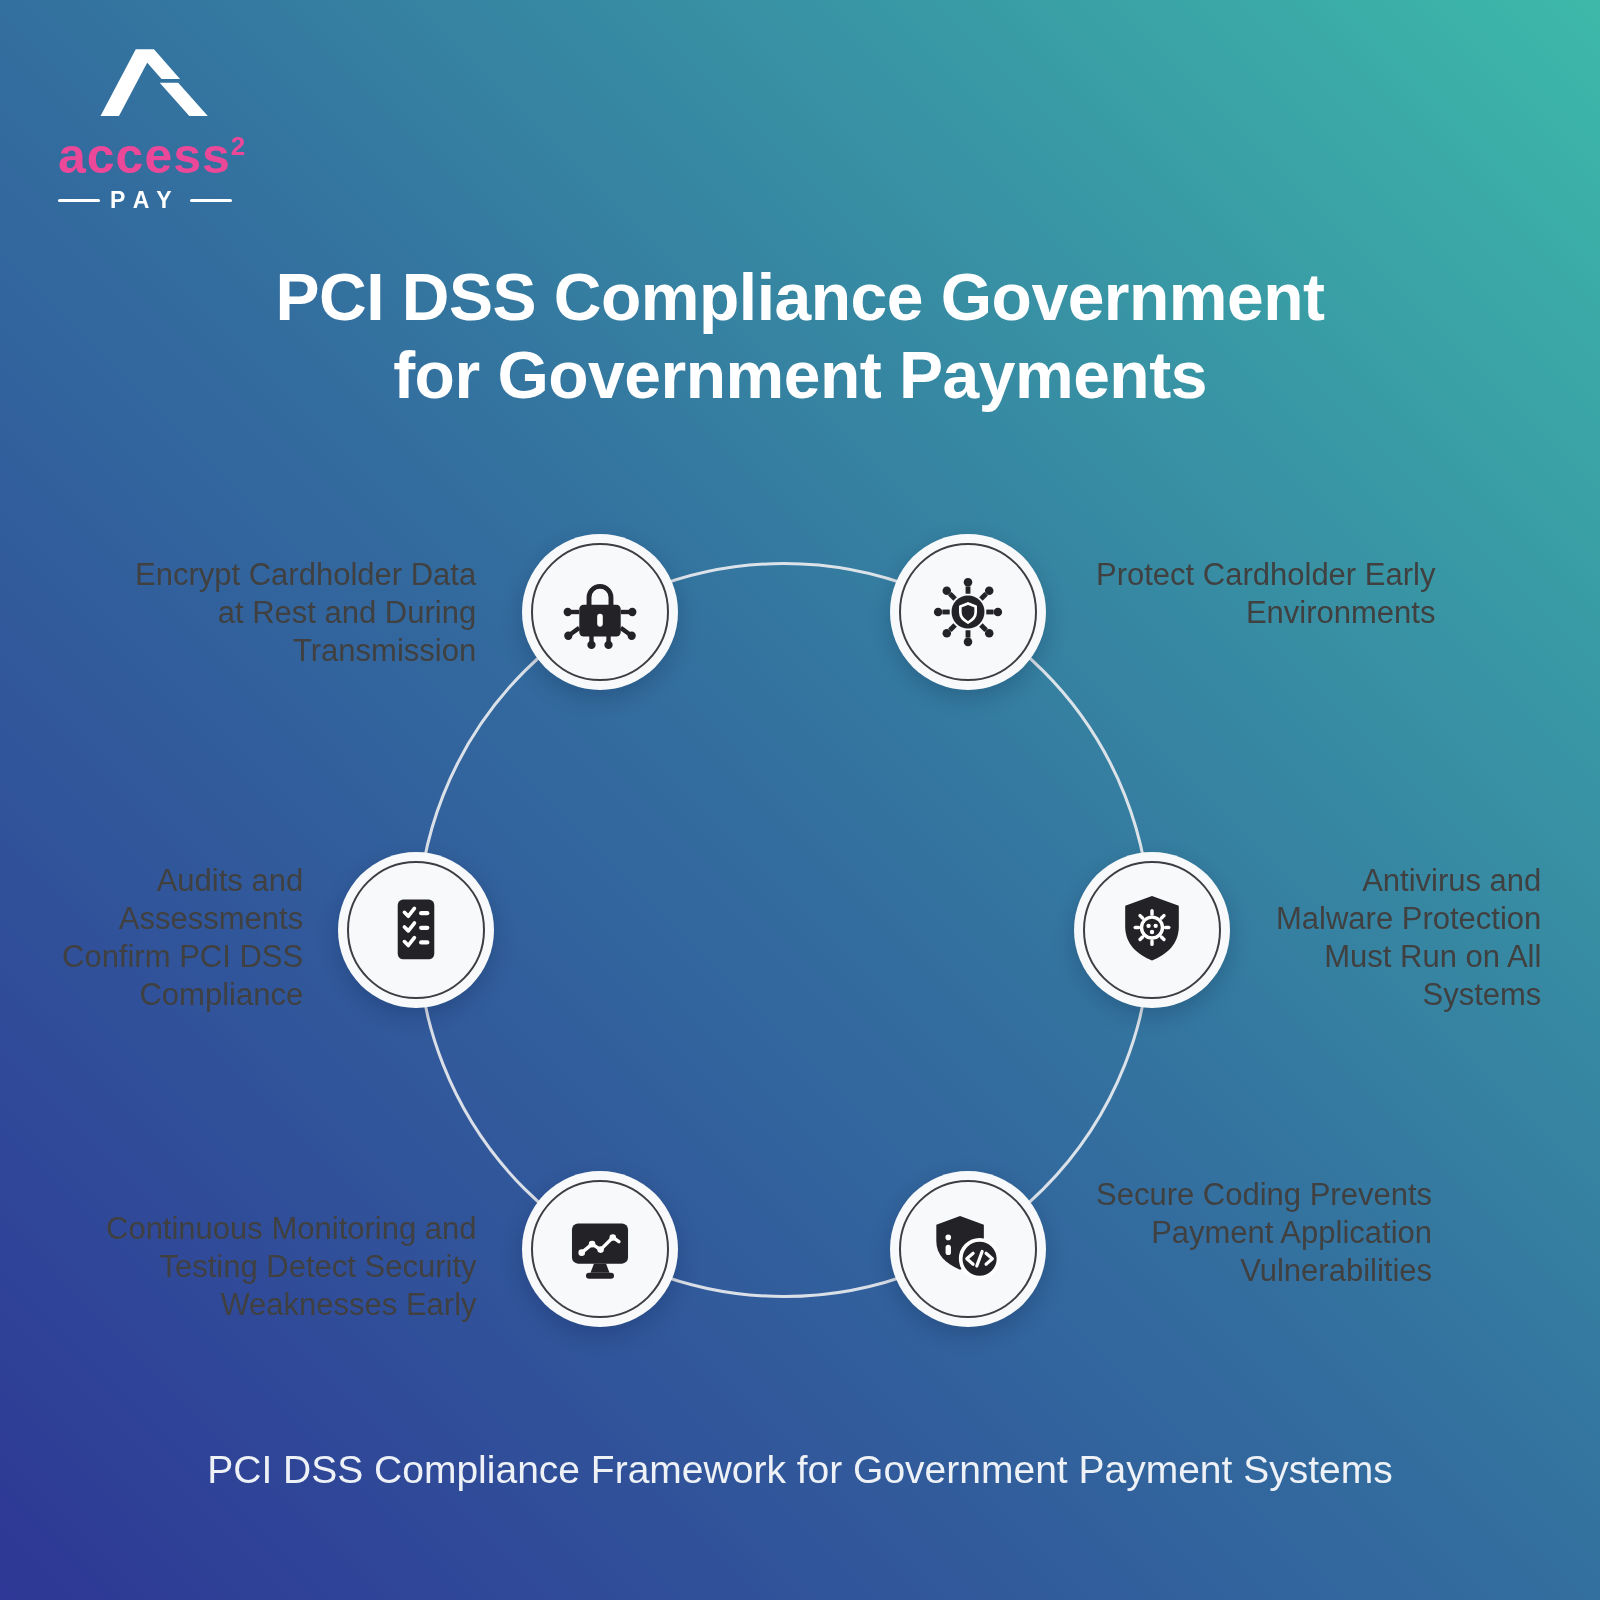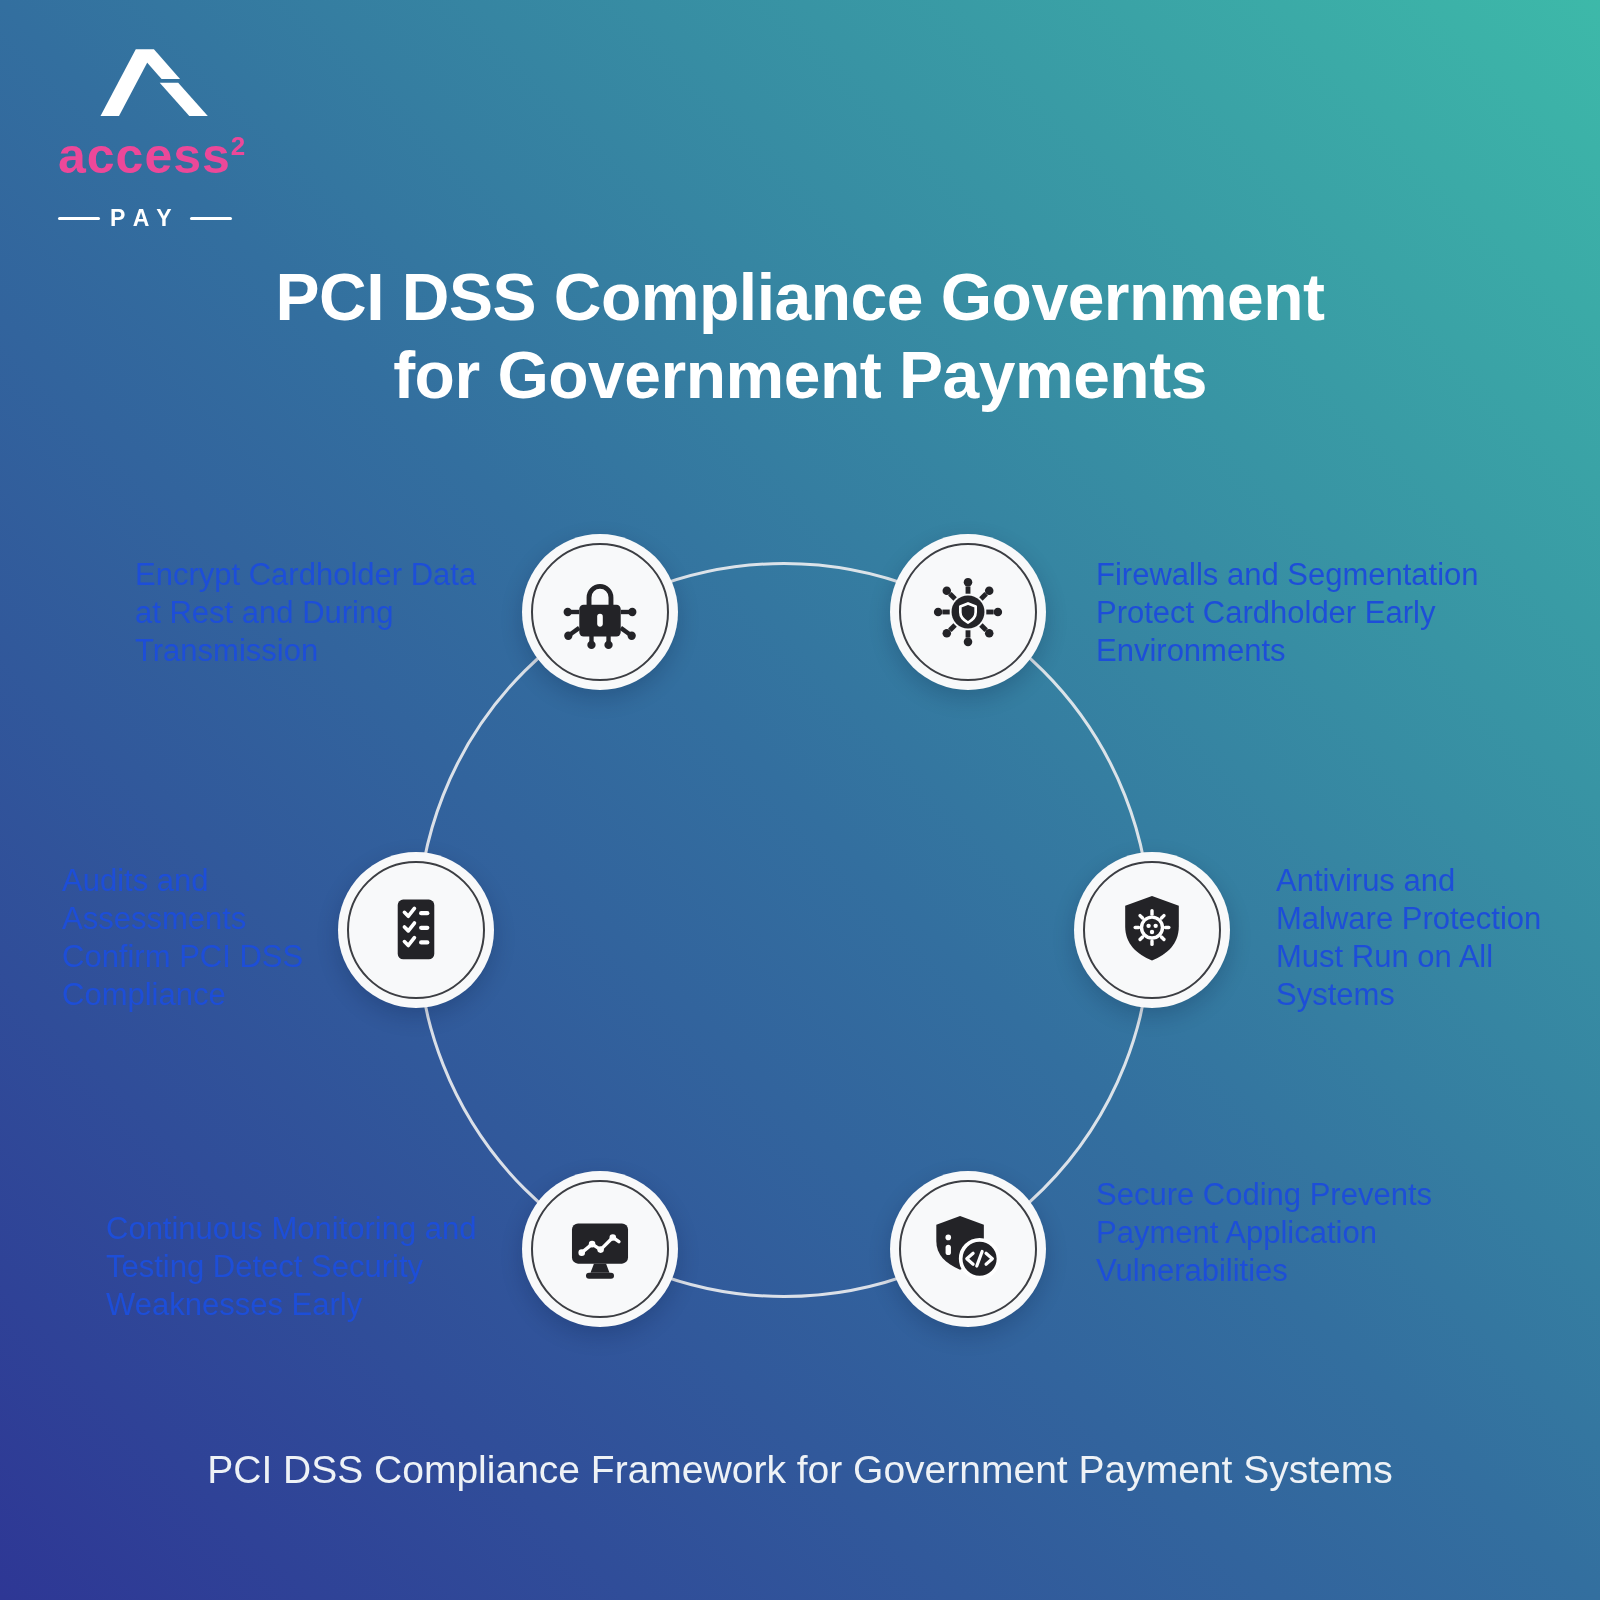--- a/index.html
+++ b/index.html
@@ -10,21 +10,21 @@
     position: relative;
     color: #fff;
   }
   .canvas { position: absolute; inset: 0; }
 
   
   .logo { position: absolute; left: 58px; top: 42px; width: 210px; text-align: left; }
   .logo-mark { display: block; margin-left: 42px; }
   .logo-word { font-size: 50px; font-weight: 700; letter-spacing: 1px; color: #ec4899; line-height: 1; margin-top: 15px; }
   .logo-word sup { font-size: 26px; font-weight: 700; vertical-align: 18px; }
-  .logo-sub { display: flex; align-items: center; gap: 10px; margin-top: 24px; }
+  .logo-sub { display: flex; align-items: center; gap: 10px; margin-top: 6px; }
   .logo-sub .dash { display: inline-block; width: 42px; height: 3px; background: #fff; border-radius: 2px; }
   .logo-sub .pay { font-size: 23px; font-weight: 700; letter-spacing: 9px; color: #fff; }
 
   
   .title { position: absolute; left: 0; right: 0; top: 258px; text-align: center;
            font-size: 66px; font-weight: 700; line-height: 78px; letter-spacing: -0.5px; color: #ffffff; }
   .title span { display: block; }
 
   
   .ring { position: absolute; left: 416px; top: 562px; width: 736px; height: 736px;
@@ -37,21 +37,21 @@
   .node::before { content: ""; position: absolute; inset: 9px; border: 2px solid #3c3e43; border-radius: 50%; }
   .node svg { position: relative; }
   .node-encrypt    { left: 522px;  top: 534px; }
   .node-firewalls  { left: 890px;  top: 534px; }
   .node-antivirus  { left: 1074px; top: 852px; }
   .node-secure     { left: 890px;  top: 1171px; }
   .node-monitoring { left: 522px;  top: 1171px; }
   .node-audits     { left: 338px;  top: 852px; }
 
   
-  .label { position: absolute; font-size: 31px; line-height: 38px; color: #1d4ed8; font-weight: 400; }
+  .label { position: absolute; font-size: 31px; line-height: 38px; color: #404040; font-weight: 400; text-align: right; }
   .label span { display: block; }
   .label-encrypt    { left: 135px;  top: 556px; }
   .label-firewalls  { left: 1096px; top: 556px; }
   .label-antivirus  { left: 1276px; top: 862px; }
   .label-secure     { left: 1096px; top: 1166px; margin-top: 10px; }
   .label-monitoring { left: 106px;  top: 1210px; }
   .label-audits     { left: 62px;   top: 862px; }
 
   
   .caption { position: absolute; left: 0; right: 0; top: 1448px; text-align: center;
@@ -204,21 +204,20 @@
   </div>
 
   <div class="label label-encrypt">
     <span>Encrypt Cardholder Data</span>
     <span>at Rest and During</span>
     <span>Transmission</span>
     <span></span>
   </div>
 
   <div class="label label-firewalls">
-    <span>Firewalls and Segmentation</span>
     <span>Protect Cardholder Early</span>
     <span>Environments</span>
     <span></span>
   </div>
 
   <div class="label label-antivirus">
     <span>Antivirus and</span>
     <span>Malware Protection</span>
     <span>Must Run on All</span>
     <span>Systems</span>

